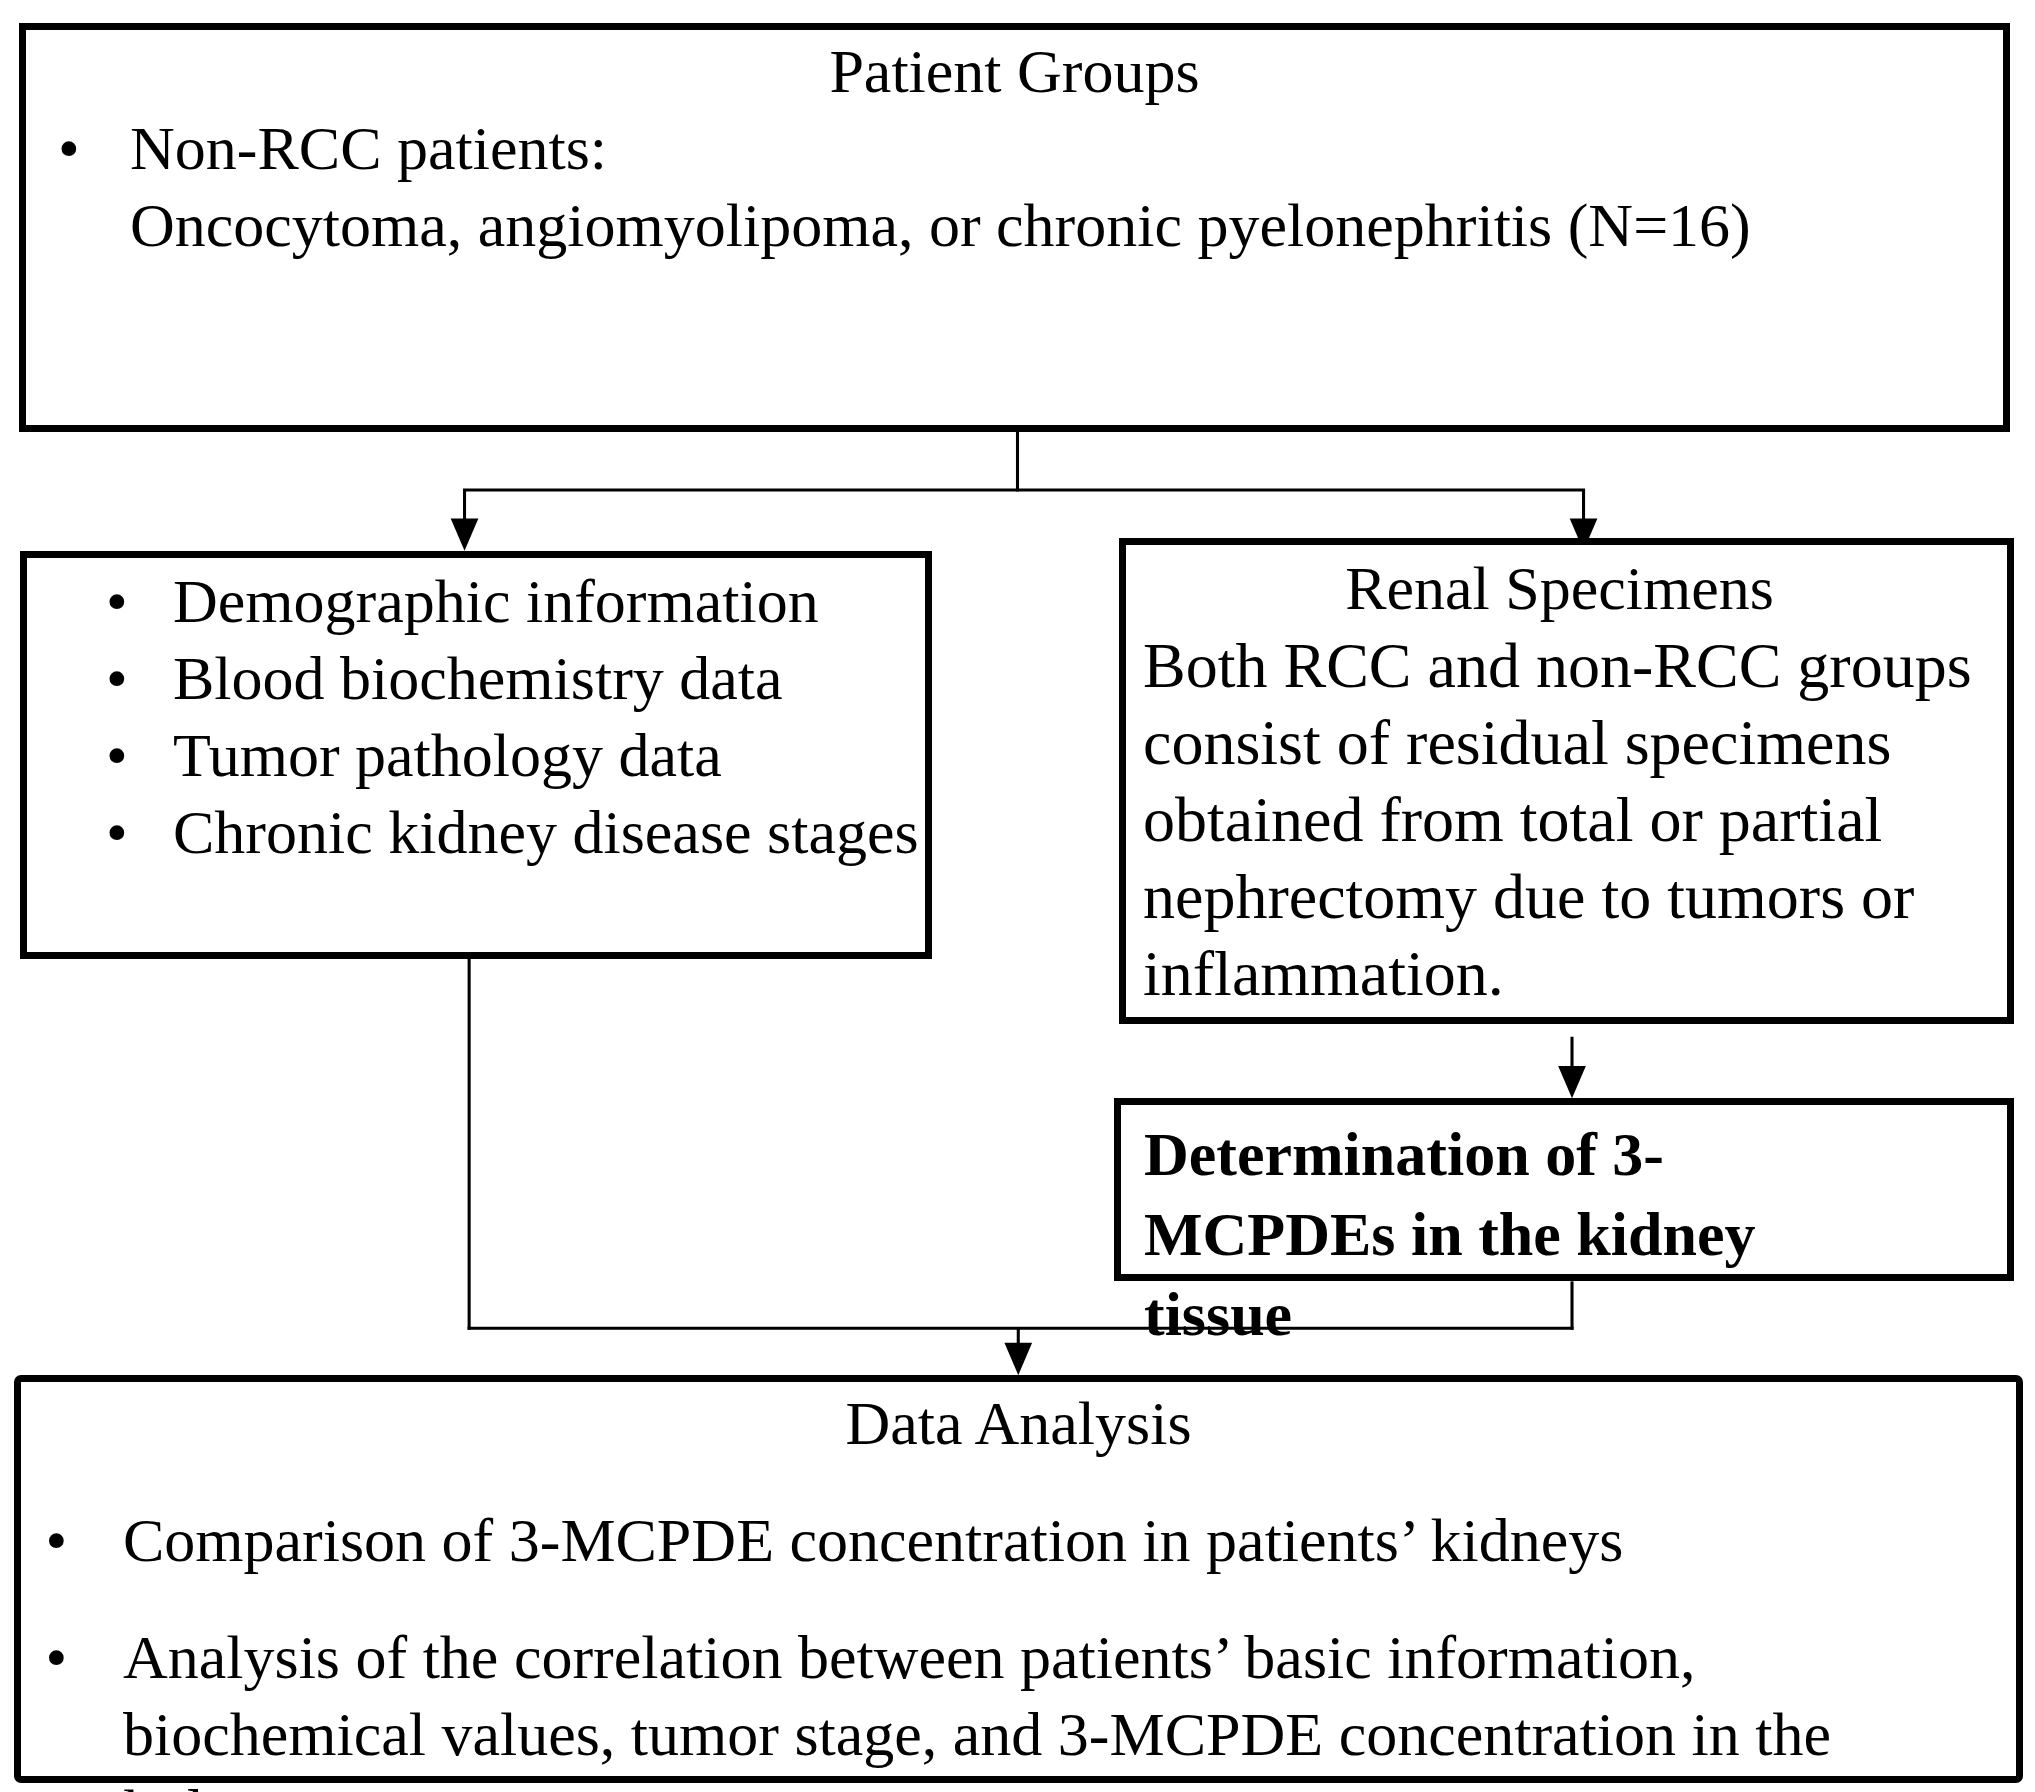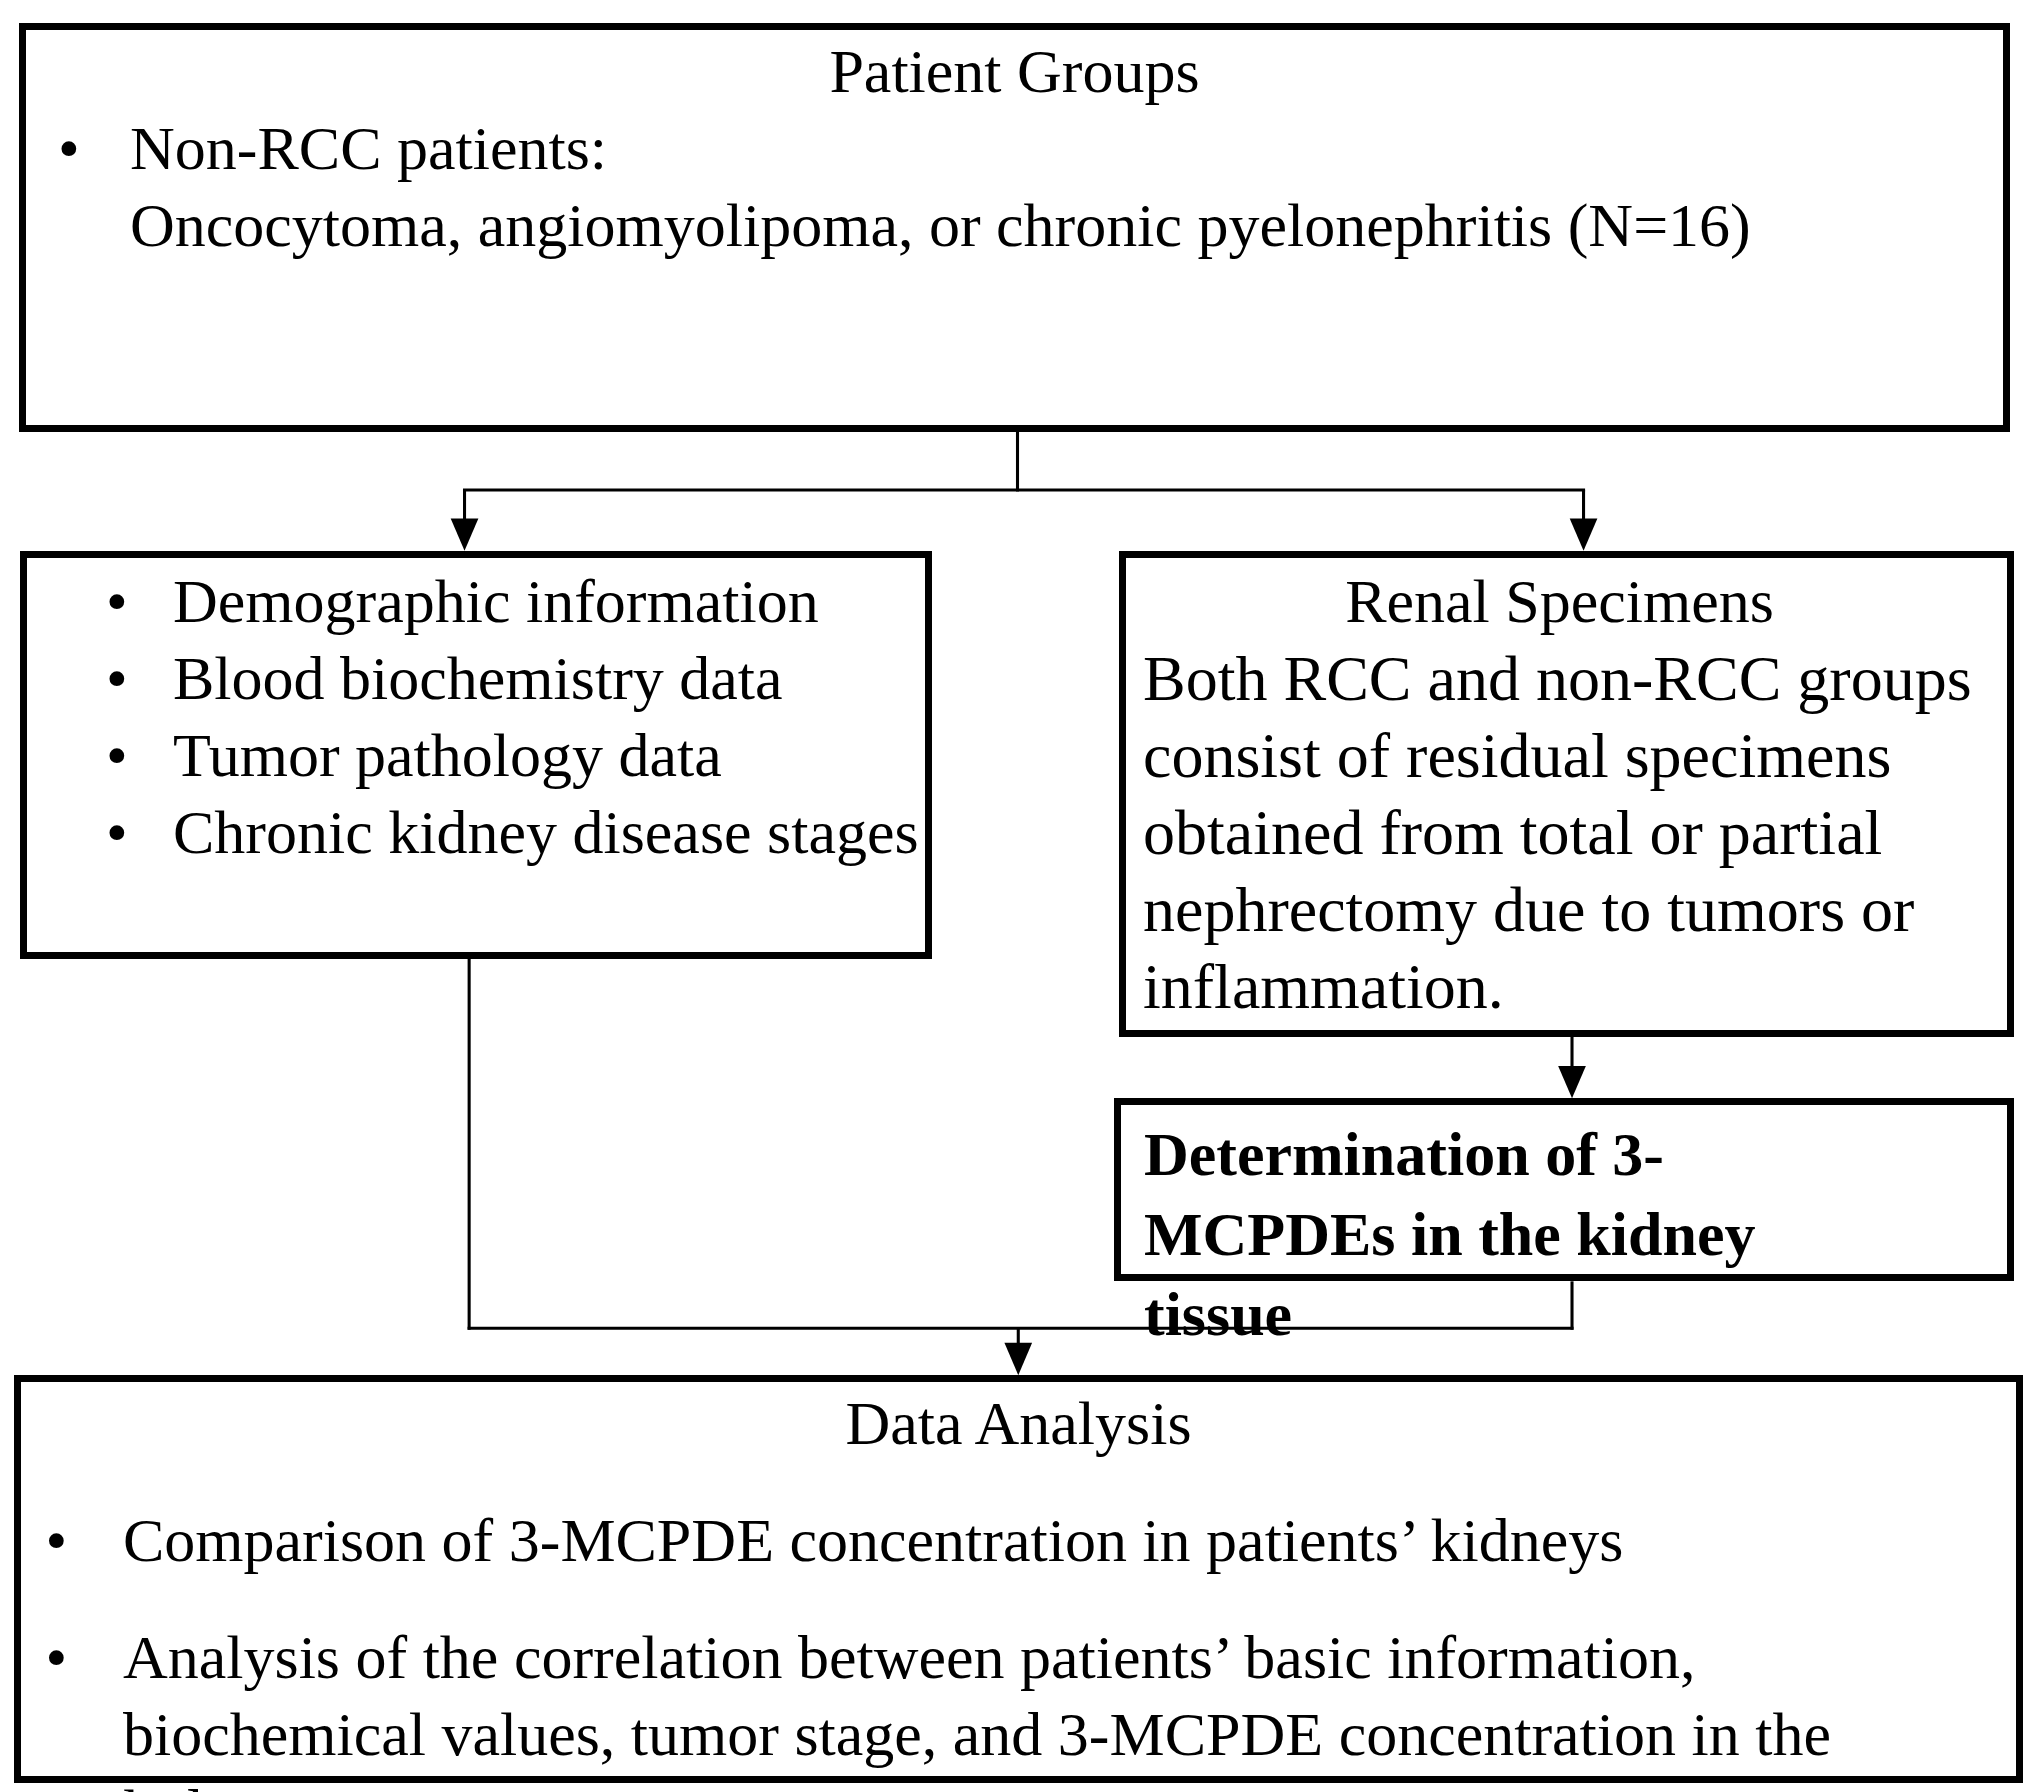--- a/index.html
+++ b/index.html
@@ -42,34 +42,34 @@
   #box-patient-groups { left: 19px; top: 23px; width: 1991px; height: 409px; padding-top: 3.1px; }
   #box-patient-groups li.bullet { padding-left: 104px; }
   #box-patient-groups li.bullet::before { left: 32px; }
 
   
   #box-basic-data { left: 20px; top: 551px; width: 912px; height: 408px; padding-top: 4.6px; }
   #box-basic-data li.bullet { padding-left: 98px; margin-left: 48px; }
   #box-basic-data li.bullet::before { left: 31px; }
 
   
-  #box-renal { left: 1119px; top: 551px; width: 895px; height: 486px; padding: 4.6px 31px 0 17px; }
+  #box-renal { left: 1119px; top: 538px; width: 895px; height: 486px; padding: 4.6px 31px 0 17px; }
   #box-renal p { margin: 0; }
 
   
   #box-determination { left: 1114px; top: 1098px; width: 900px; height: 183px; padding: 9.2px 0 0 23px; }
   #box-determination .det-text {
     font-weight: bold;
     font-size: 62px;
     line-height: 80px;
     width: 769px;
   }
 
   
-  #box-data-analysis { left: 14px; top: 1375px; width: 2009px; height: 408px; padding-top: 3.1px; }
+  #box-data-analysis { left: 14px; top: 1375px; width: 2009px; height: 408px; padding-top: 3.1px; border-radius: 7px; }
   #box-data-analysis li.bullet { padding-left: 102px; padding-right: 108px; margin-top: 40px; }
   #box-data-analysis li.bullet::before { left: 24.6px; }
 
   svg.connectors {
     position: absolute;
     left: 0; top: 0;
     width: 2035px; height: 1792px;
   }
   svg.connectors line { stroke: #000000; stroke-width: 4; }
   svg.connectors polygon { fill: #000000; }

